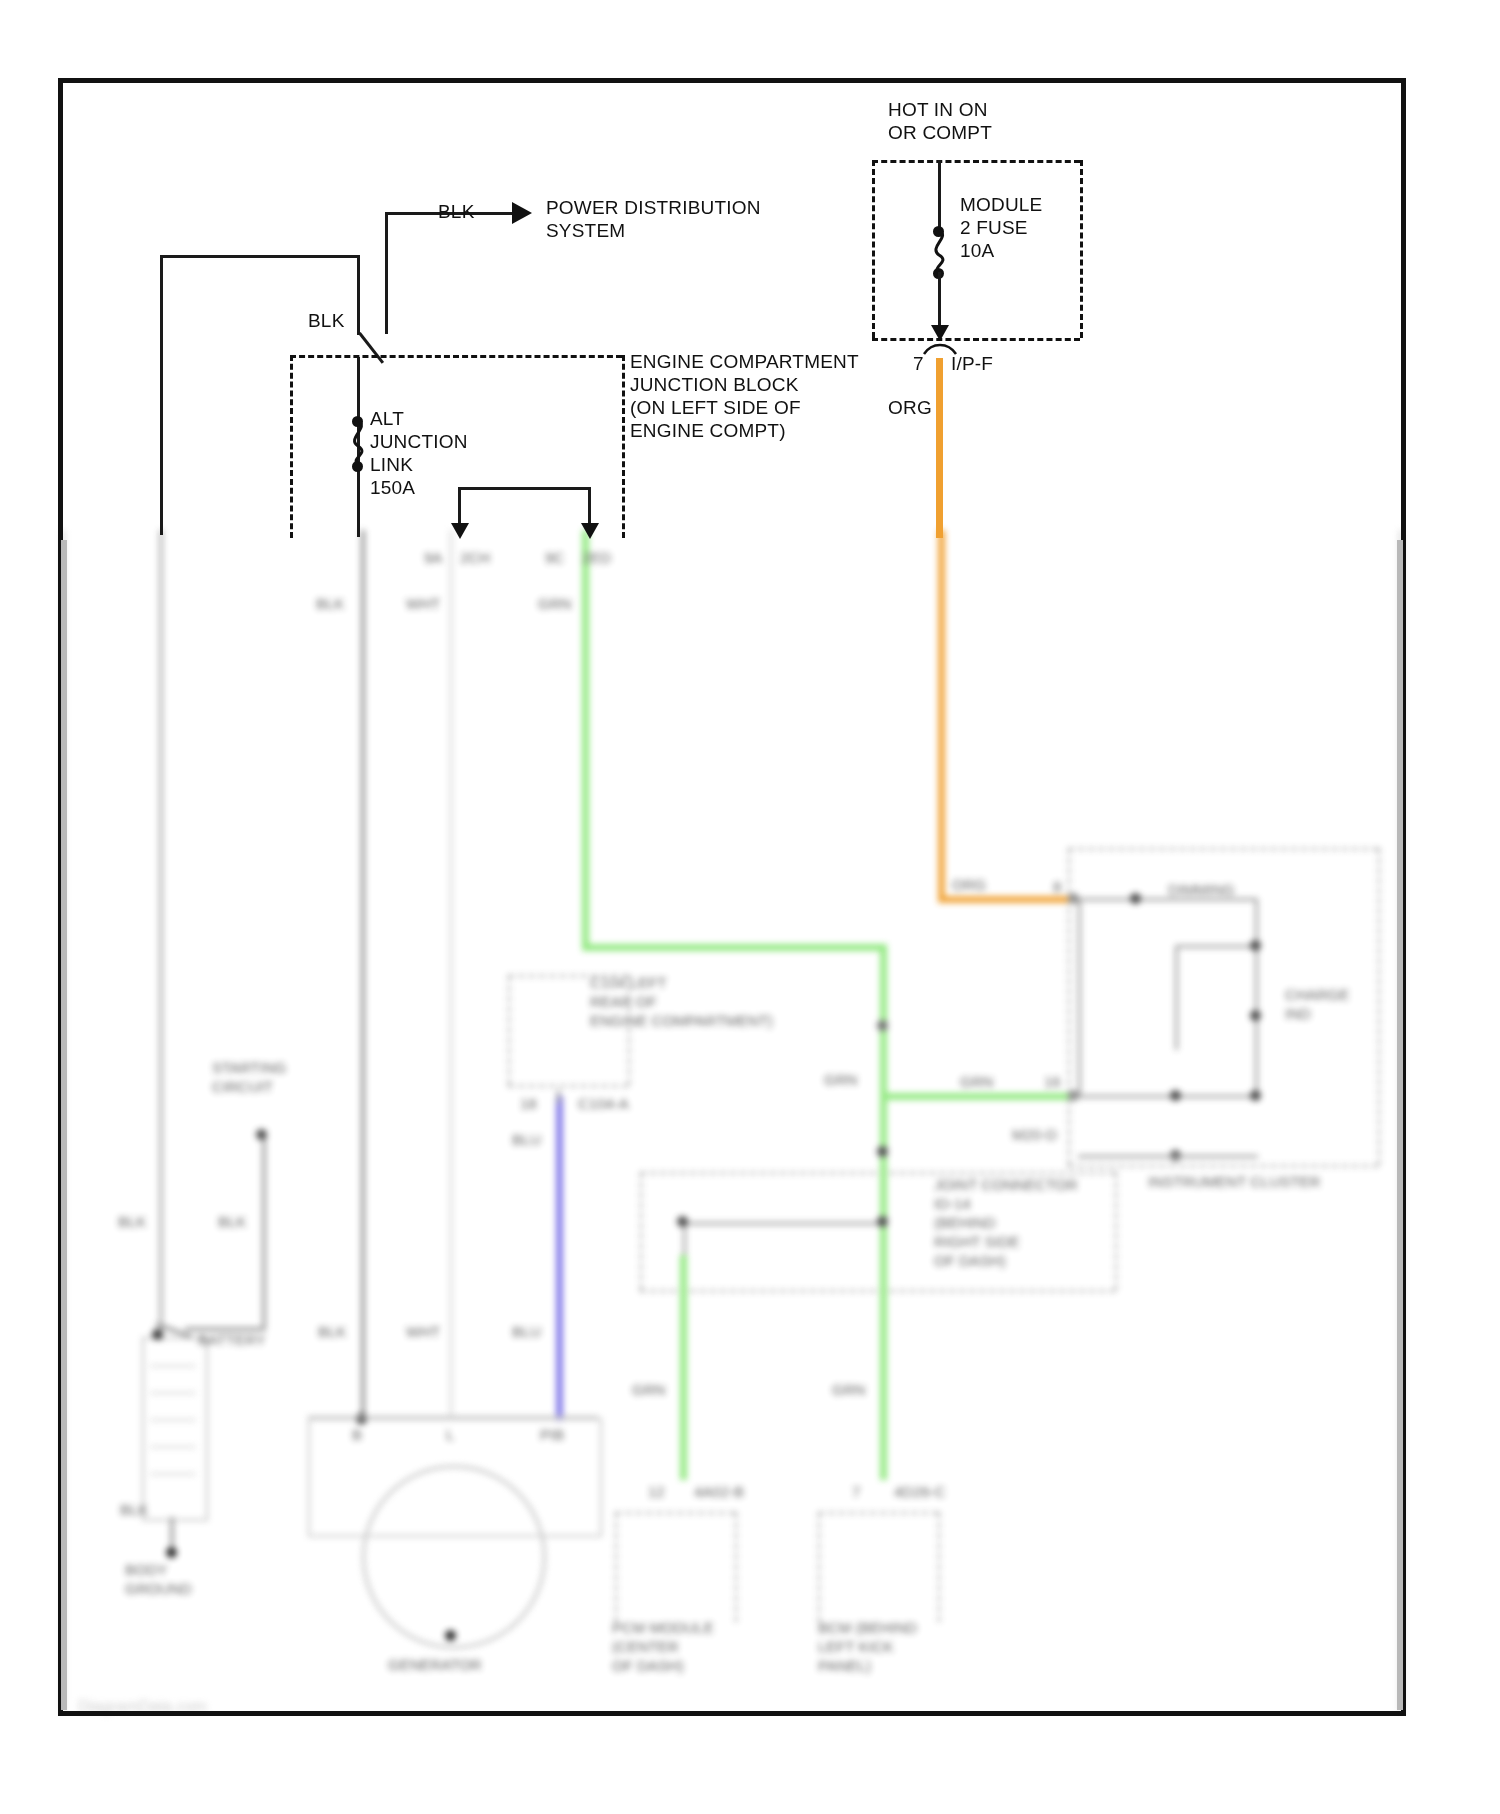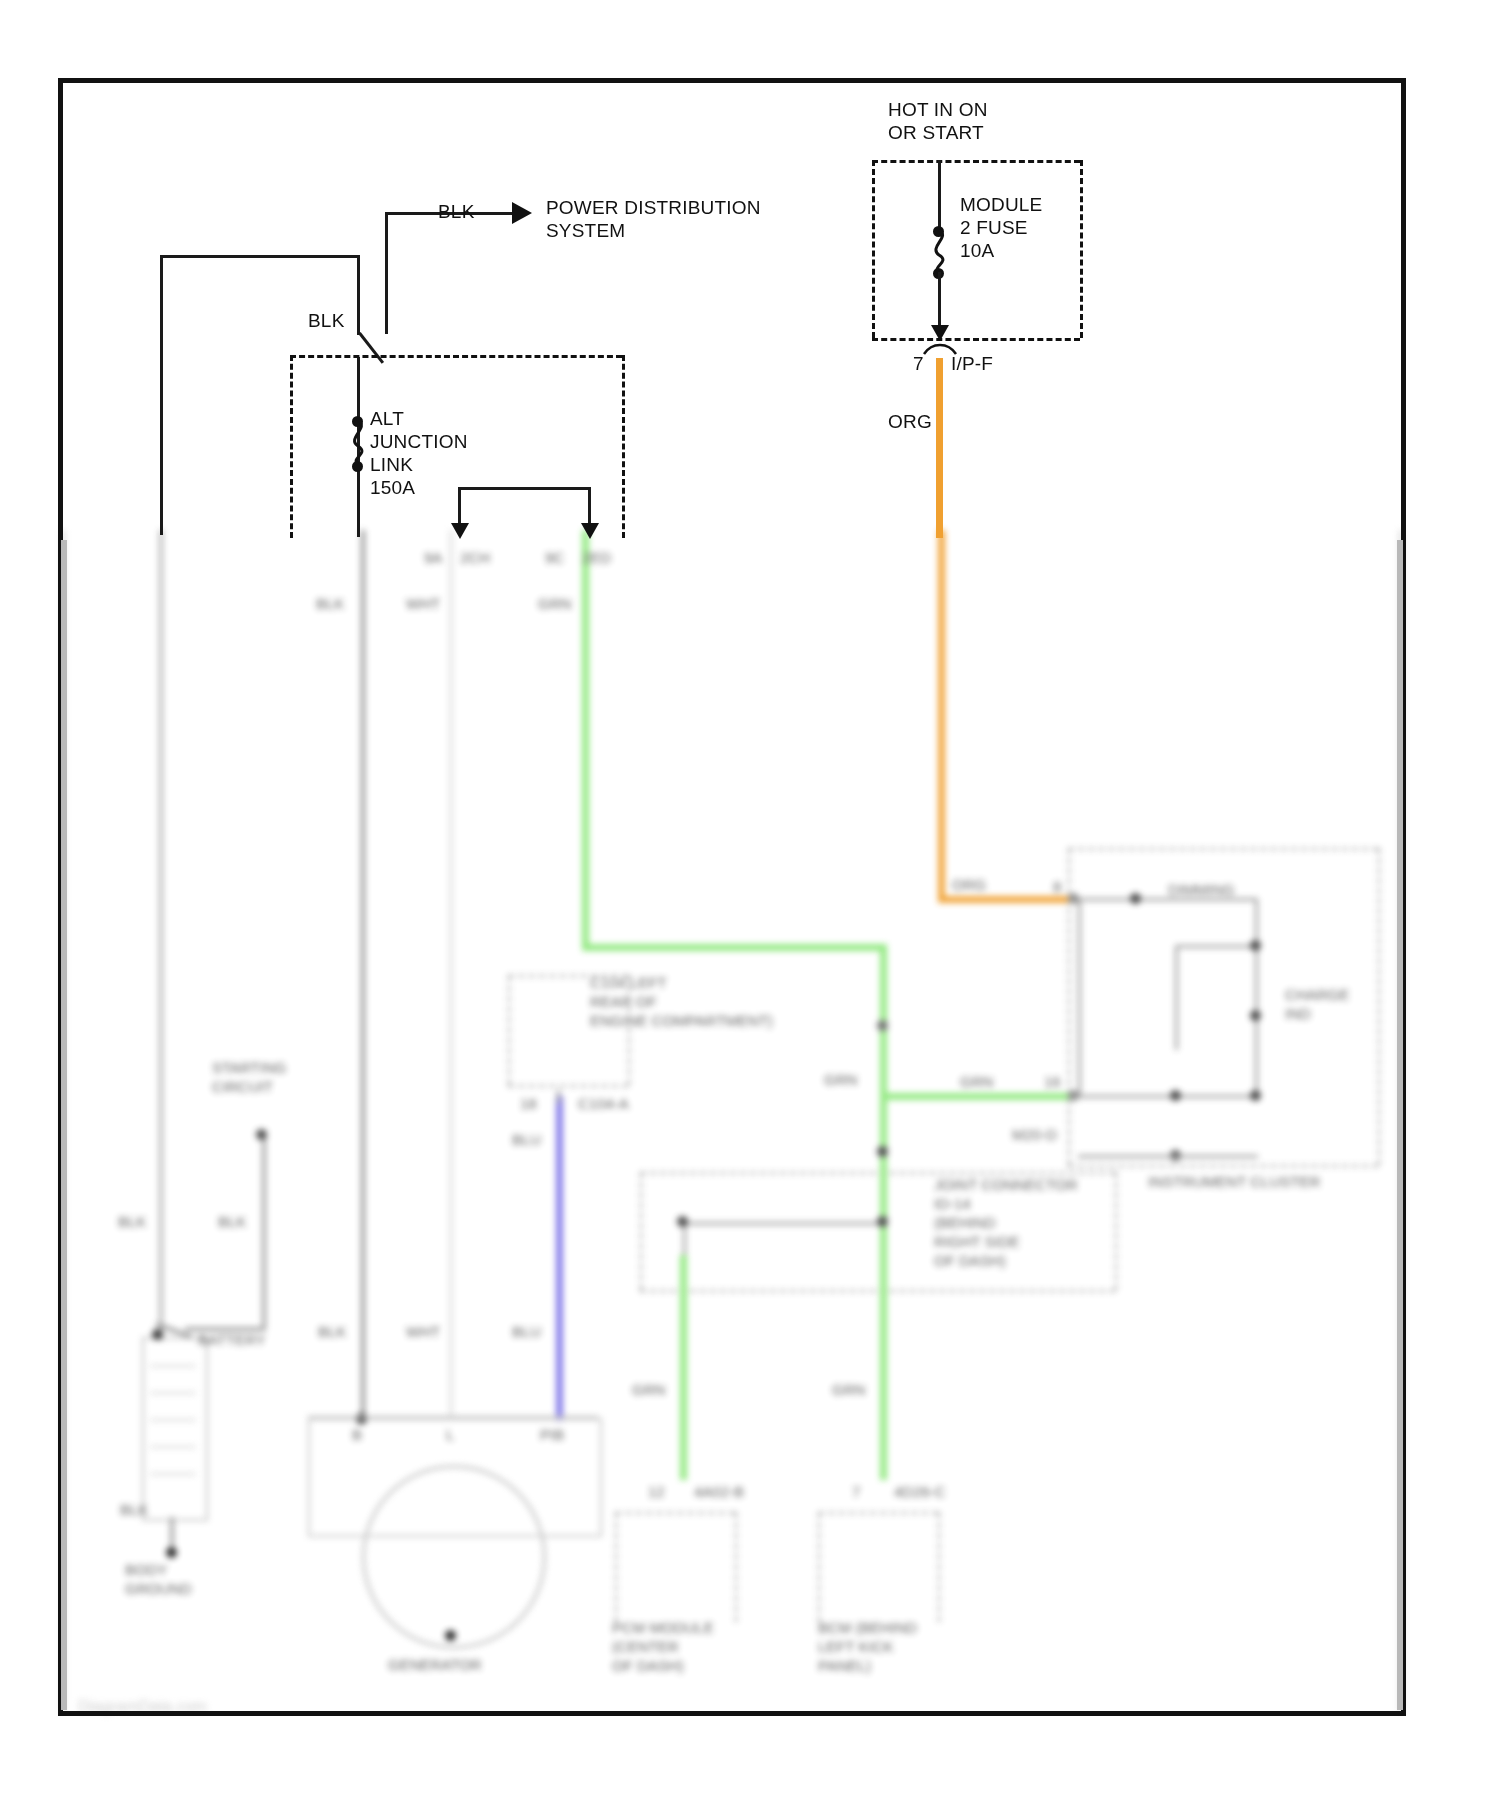--- a/index.html
+++ b/index.html
@@ -244,34 +244,38 @@
     <div class="dot" style="left:352px;top:416px;"></div>
     <div class="dot" style="left:352px;top:461px;"></div>
     <svg class="fusewave" style="left:344px;top:418px;" width="32" height="48" viewBox="0 0 32 48">
       <path d="M14 2 C 26 10, 2 20, 14 28 C 26 36, 6 40, 14 46" stroke="#111" stroke-width="3" fill="none"></path>
     </svg>
     <div class="txt" style="left:370px;top:407px;"><span>ALT
 JUNCTION
 LINK
 150A</span></div>
 
+    <div class="txt" style="left:630px;top:350px;">ENGINE COMPARTMENT
+JUNCTION BLOCK
+(ON LEFT SIDE OF
+ENGINE COMPT)</div>
 
     <div class="wire h" style="left:458px;top:487px;width:132px;"></div>
     <div class="wire v" style="left:458px;top:487px;height:44px;"></div>
     <div class="wire v" style="left:588px;top:487px;height:44px;"></div>
     <div class="arrowdown" style="left:451px;top:523px;"></div>
     <div class="arrowdown" style="left:581px;top:523px;"></div>
 
     <div class="dashh" style="left:872px;top:160px;width:208px;"></div>
     <div class="dashh" style="left:872px;top:338px;width:208px;"></div>
     <div class="dashv" style="left:872px;top:160px;height:178px;"></div>
     <div class="dashv" style="left:1080px;top:160px;height:178px;"></div>
 
     <div class="txt" style="left:888px;top:98px;">HOT IN ON
-OR START</div>
+OR COMPT</div>
 
     <div class="wire v" style="left:938px;top:160px;height:72px;"></div>
     <div class="dot" style="left:933px;top:226px;"></div>
     <div class="dot" style="left:933px;top:268px;"></div>
     <svg class="fusewave" style="left:926px;top:228px;" width="30" height="46" viewBox="0 0 30 46">
       <path d="M13 2 C 25 9, 2 19, 13 27 C 25 34, 5 39, 13 44" stroke="#111" stroke-width="3" fill="none"></path>
     </svg>
     <div class="wire v" style="left:938px;top:272px;height:58px;"></div>
     <div class="arrowdown" style="left:931px;top:325px;"></div>
 
@@ -279,16 +283,16 @@
 2 FUSE
 10A</div>
 
     <svg style="position:absolute;left:922px;top:340px;" width="36" height="16" viewBox="0 0 36 16">
       <path d="M2 14 C 10 2, 26 2, 34 14" stroke="#111" stroke-width="2.5" fill="none"></path>
     </svg>
     <div class="txt" style="left:913px;top:352px;">7</div>
     <div class="txt" style="left:951px;top:352px;text-align:right;">I/P-F</div>
 
     <div class="org" style="left:936px;top:358px;width:7px;height:180px;"></div>
-    <div class="txt" style="left:888px;top:410px;">ORG</div>
+    <div class="txt" style="left:888px;top:396px;">ORG</div>
 
   </div>
 </div>
 
 </body></html>

